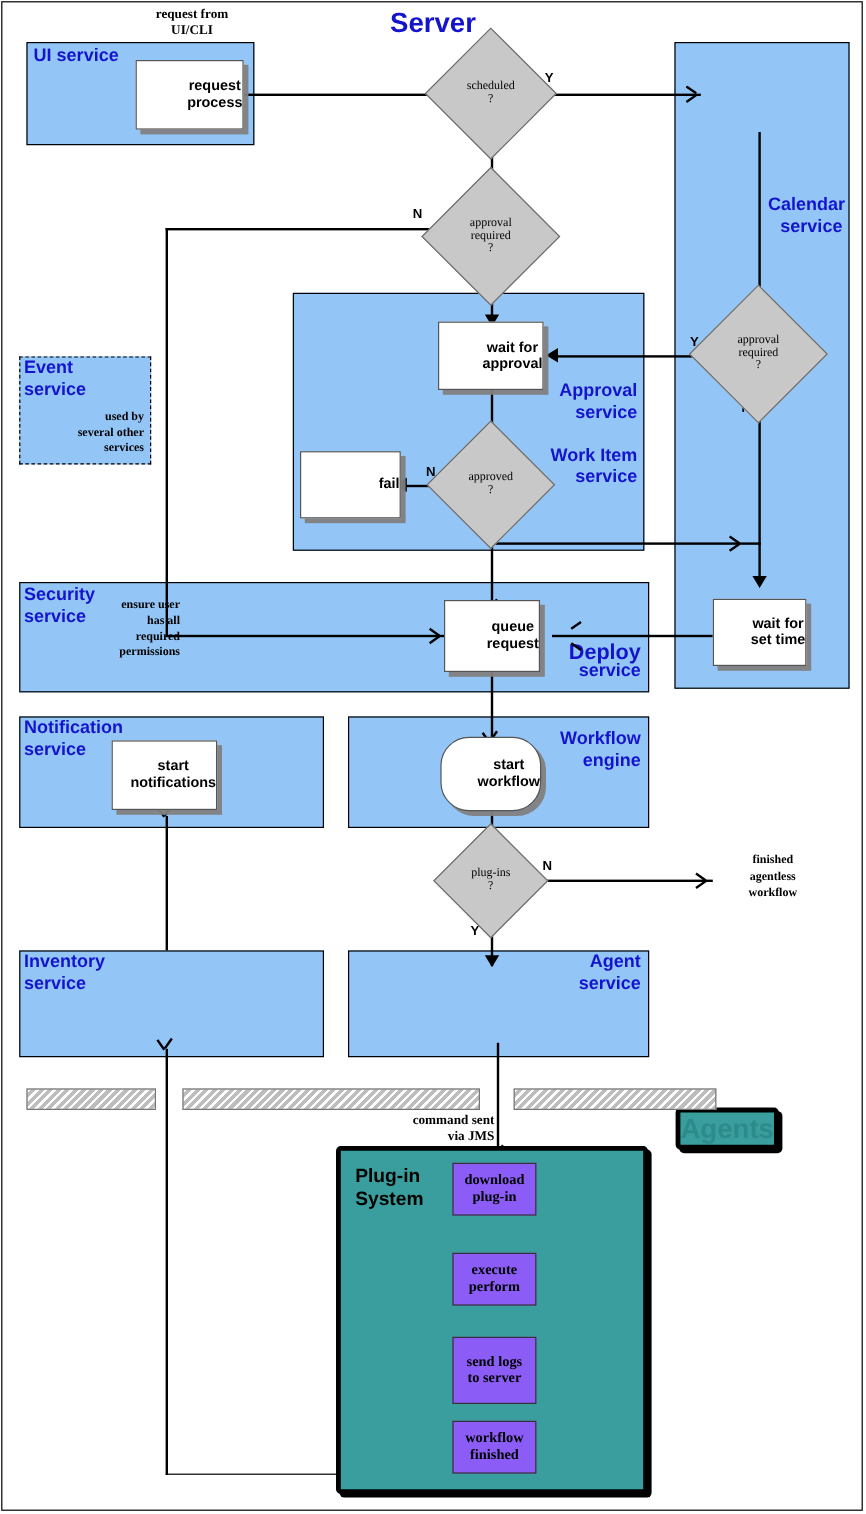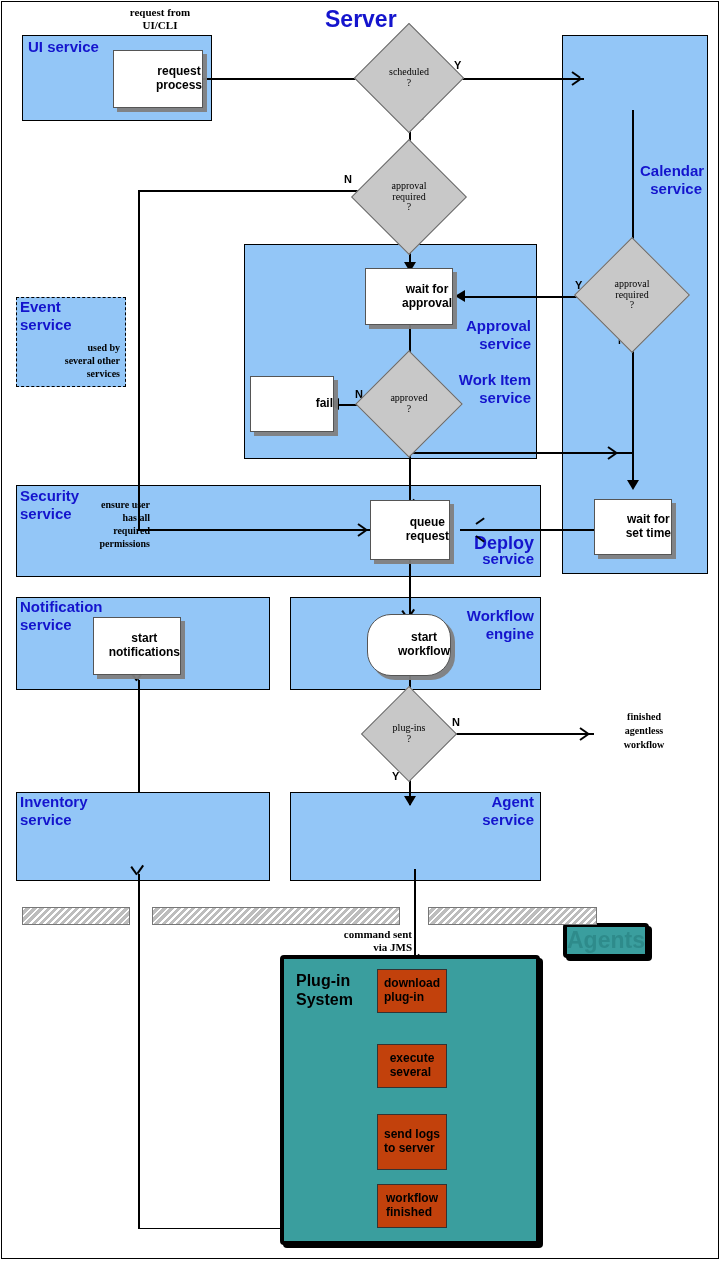--- a/index.html
+++ b/index.html
@@ -56,24 +56,24 @@
   
   .hatch{position:absolute;height:18px;border:1px solid #777;box-sizing:border-box;
     background-color:#d4d4d4;
     background-image:repeating-linear-gradient(135deg,#ffffff 0 2px,#bdbdbd 2px 5px);}
 
   
   .teal{position:absolute;background:#3A9E9E;border:4px solid #000;border-radius:4px;
     box-sizing:border-box;box-shadow:3px 3px 0 0 #000;}
   .teal-label{position:absolute;color:#000;font-weight:bold;font-size:16px;line-height:1.15;
     font-family:"Liberation Sans",sans-serif;}
-  .agbox{position:absolute;background:#c2410c;border:1px solid #333;box-sizing:border-box;
-    display:flex;align-items:center;justify-content:center;text-align:left;
+  .agbox{position:absolute;background:#8b5cf6;border:1px solid #333;box-sizing:border-box;
+    display:flex;align-items:center;justify-content:center;text-align:center;
     font-weight:bold;font-size:12px;line-height:1.15;color:#000;
-    font-family:Liberation Sans, sans-serif;}
+    font-family:Liberation Serif, serif;}
 </style>
 </head>
 <body>
 
 <div id="root">
   <div class="frame"></div>
 
   <div class="bigtitle" style="left:325px;top:6px;">Server</div>
   <div class="bigtitle teal" style="left:563px;top:923px;">Agents</div>
 
@@ -281,21 +281,21 @@
   </div>
 
 
 
   <div class="agbox" style="left:377px;top:969px;width:70px;height:44px;">
     <span style="white-space:pre-line;">download
 plug-in</span>
   </div>
   <div class="agbox" style="left:377px;top:1044px;width:70px;height:44px;">
     <span style="white-space:pre-line;">execute
-several</span>
+perform</span>
   </div>
   <div class="agbox" style="left:377px;top:1114px;width:70px;height:56px;">
     <span style="white-space:pre-line;">send logs
 to server</span>
   </div>
   <div class="agbox" style="left:377px;top:1184px;width:70px;height:44px;">
     <span style="white-space:pre-line;">workflow
 finished</span>
   </div>
 

